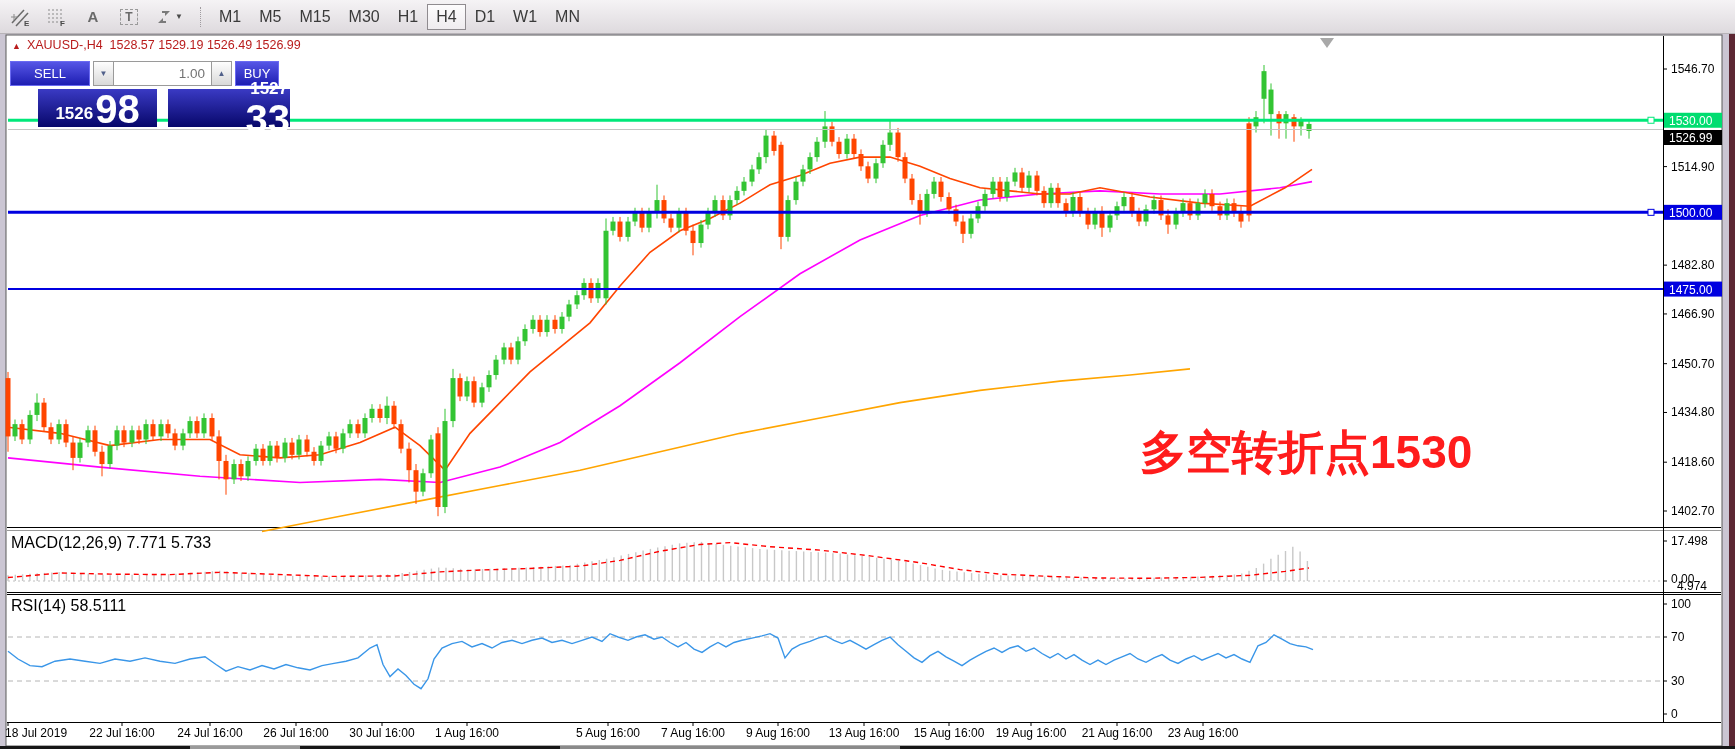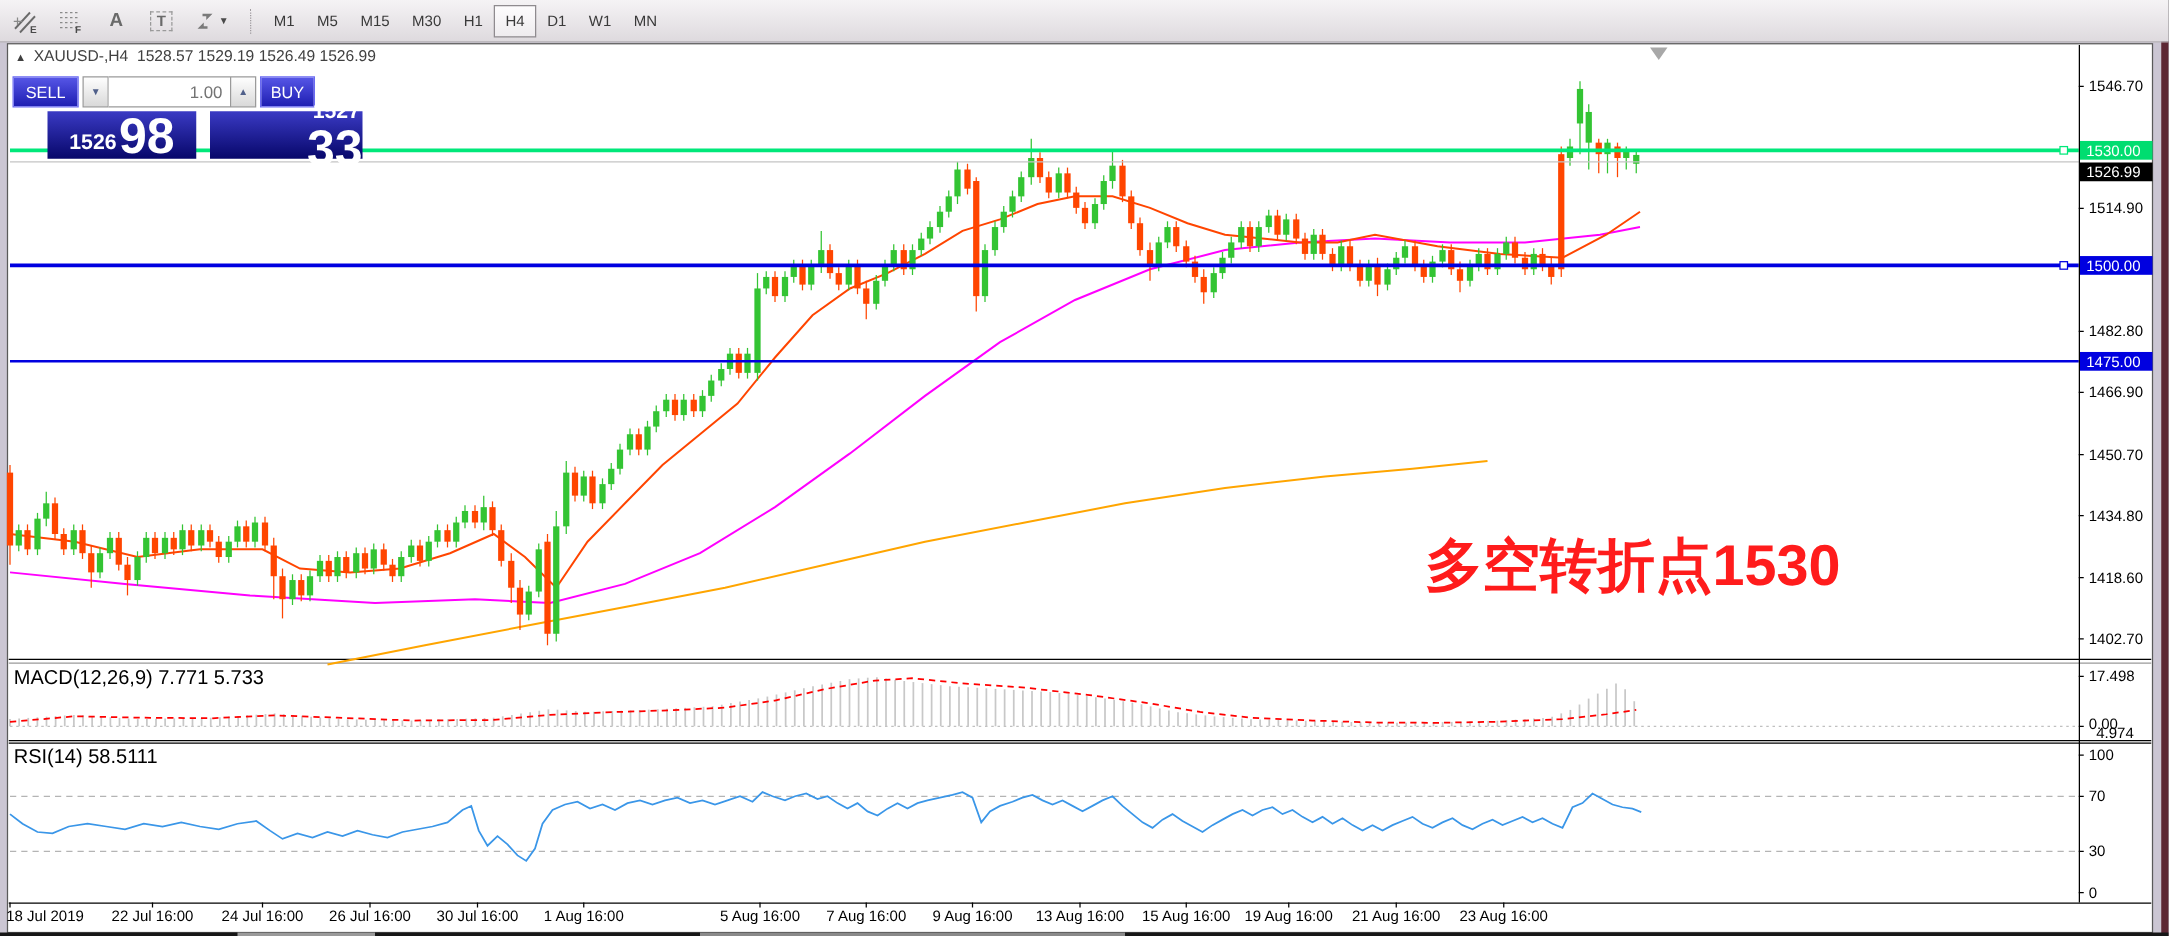--- a/index.html
+++ b/index.html
@@ -7,28 +7,28 @@
          font-family:"Liberation Sans",sans-serif;}
   
   .toolbar{position:absolute;left:0;top:0;width:1735px;height:33px;
            background:linear-gradient(#f5f3f5,#dedade);border-bottom:1px solid #b7b3b7;
            display:flex;align-items:center;z-index:5;}
   .tool-btn{width:30px;height:24px;margin-left:6px;display:flex;align-items:center;justify-content:center;
             color:#5a5a5a;font-size:14px;font-weight:bold;position:relative;}
   .tool-btn svg{display:block}
   .tb-sep{width:1px;height:20px;margin:0 8px 0 12px;border-left:1px dotted #9f9b9f;}
   .tf-btn{height:24px;padding:0 8px;display:flex;align-items:center;justify-content:center;
-          font-size:12px;color:#3a3a3a;border:1px solid transparent;}
+          font-size:16px;color:#3a3a3a;border:1px solid transparent;}
   .tf-btn.active{background:linear-gradient(#fdfcfd,#efecef);border:1px solid #8f8b8f;}
   
-  .hdr{position:absolute;left:12px;top:38px;z-index:4;font-size:12.5px;color:#404040;white-space:pre;}
+  .hdr{position:absolute;left:12px;top:38px;z-index:4;font-size:12.5px;color:#b91c1c;white-space:pre;}
   .hdr .arrow{font-size:9px;margin-right:6px;}
   .trade{position:absolute;left:10px;top:61px;width:280px;z-index:4;}
   .trade .row1{display:flex;height:25px;}
-  .btn-trade{width:53px;height:25px;border:1px solid #6a6af2;box-sizing:border-box;
+  .btn-trade{width:80px;height:25px;border:1px solid #6a6af2;box-sizing:border-box;
              background:linear-gradient(#5656e6,#1e1eb2);color:#fff;font-size:13px;
              display:flex;align-items:center;justify-content:center;}
   .spin{width:21px;height:25px;box-sizing:border-box;border:1px solid #9a9a9a;
         background:linear-gradient(#fefefe,#d9d9d9);display:flex;align-items:center;justify-content:center;
         font-size:8px;color:#50608a;}
   .vol{width:97px;height:25px;box-sizing:border-box;border:1px solid #9a9a9a;border-left:none;border-right:none;
        font-size:13.5px;text-align:right;padding:0 6px;font-family:"Liberation Sans",sans-serif;color:#737373;}
   .btn-trade.sell{margin-right:3px;} .btn-trade.buy{margin-left:3px;width:44px;text-align:center;}
   .row2{display:flex;margin-top:3px;margin-left:28px;}
   .pricebox{height:38px;background:linear-gradient(#3a3ac4,#07076a);color:#fff;

